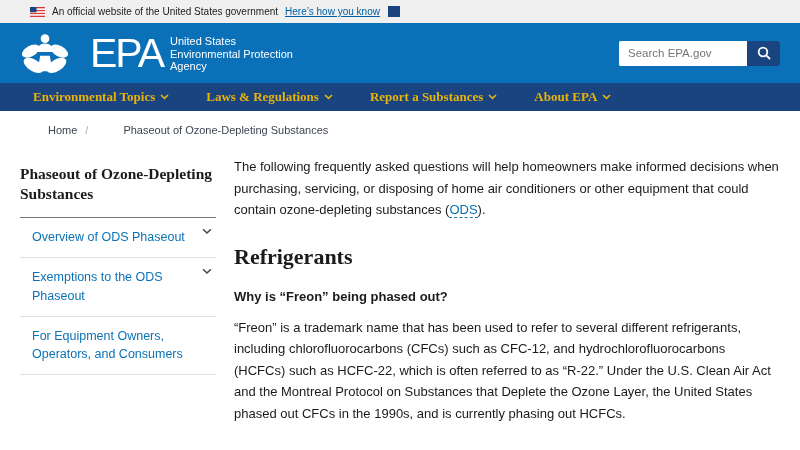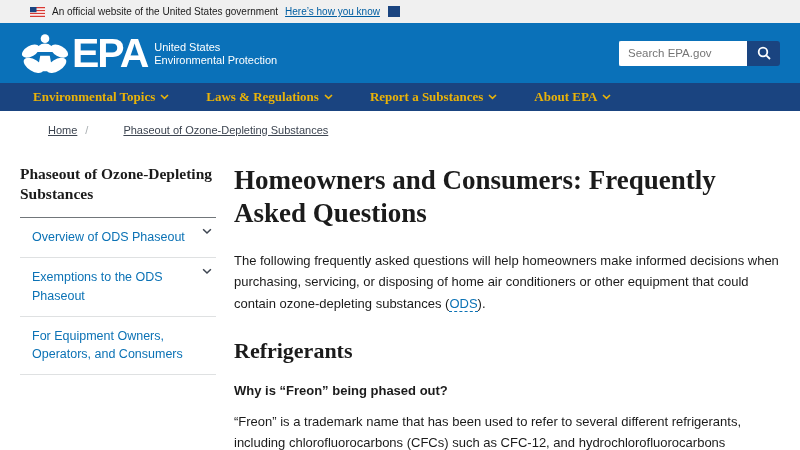--- a/index.html
+++ b/index.html
@@ -38,25 +38,25 @@
   .site-header {
     height: 60px;
     background: #0a71b9;
     display: flex;
     align-items: center;
     padding: 0 20px;
   }
   .logo-block { display: flex; align-items: center; cursor: pointer; }
   .epa-acronym {
     color: #fff;
-    font-weight: bold;
+    font-weight: normal;
     font-size: 41px;
     letter-spacing: -2px;
     line-height: 1;
-    margin-left: 2px;
+    margin-left: 20px;
   }
   .agency-name {
     color: #fff;
     font-size: 11px;
     line-height: 1.18;
     margin-left: 7px;
     margin-top: 2px;
   }
   .search-area { margin-left: auto; display: flex; }
   .search-input {
@@ -103,21 +103,21 @@
     white-space: nowrap;
   }
   
   .breadcrumb {
     padding: 13px 0 6px 21px;
     font-size: 11px;
     display: flex;
     gap: 8px;
     align-items: center;
   }
-  .breadcrumb a { color: #3d4551; text-decoration: underline; cursor: pointer; padding-left: 27px; }
+  .breadcrumb a { color: #3d4551; cursor: pointer; padding-left: 27px; }
   .crumb-sep { color: #a9aeb1; }
   
   .content-wrap { display: flex; padding: 14px 20px 0 20px; }
   
   .sidebar { width: 196px; flex-shrink: 0; }
   .sidebar-title {
     font-family: "Liberation Serif", serif;
     font-weight: bold;
     font-size: 15.5px;
     line-height: 1.3;
@@ -206,20 +206,21 @@
           <ellipse cx="14" cy="36" rx="11.5" ry="6" transform="rotate(32 14 36)"></ellipse>
           <ellipse cx="38" cy="36" rx="11.5" ry="6" transform="rotate(-32 38 36)"></ellipse>
           <path d="M21 26 h10 l3 16 h-16 z"></path>
         </g>
       </svg>
     </span>
     <span class="epa-acronym">EPA</span>
     <div class="agency-name">
       <div>United States</div>
       <div>Environmental Protection</div>
+      <div>Agency</div>
     </div>
   </div>
   <div class="search-area">
     <input class="search-input" type="text" placeholder="Search EPA.gov" style="">
     <button class="search-btn">
       <span style="display:inline-flex">
         <svg width="14" height="14" viewBox="0 0 14 14">
           <circle cx="6" cy="6" r="4.3" fill="none" stroke="#ffffff" stroke-width="1.8"></circle>
           <line x1="9.3" y1="9.3" x2="13" y2="13" stroke="#ffffff" stroke-width="1.8"></line>
         </svg>
@@ -294,21 +295,20 @@
       </span>
     </div>
 
     <div class="side-item">
       <span class="side-label">For Equipment Owners, Operators, and Consumers</span>
     </div>
 
   </div>
 
   <div class="main-col">
-    <h1 class="page-title">Homeowners and Consumers: Frequently Asked Questions</h1>
 
     <p class="intro"><span>The following frequently asked questions will help homeowners make informed decisions when purchasing, servicing, or disposing of home air conditioners or other equipment that could contain ozone-depleting substances (</span><a class="ods-link">ODS</a><span>).</span></p>
 
     <h2 class="section-heading">Refrigerants</h2>
 
     <p class="question">Why is “Freon” being phased out?</p>
 
     <p class="body-para">“Freon” is a trademark name that has been used to refer to several different refrigerants, including chlorofluorocarbons (CFCs) such as CFC-12, and hydrochlorofluorocarbons (HCFCs) such as HCFC-22, which is often referred to as “R-22.” Under the U.S. Clean Air Act and the Montreal Protocol on Substances that Deplete the Ozone Layer, the United States phased out CFCs in the 1990s, and is currently phasing out HCFCs.</p>
 
   </div>

